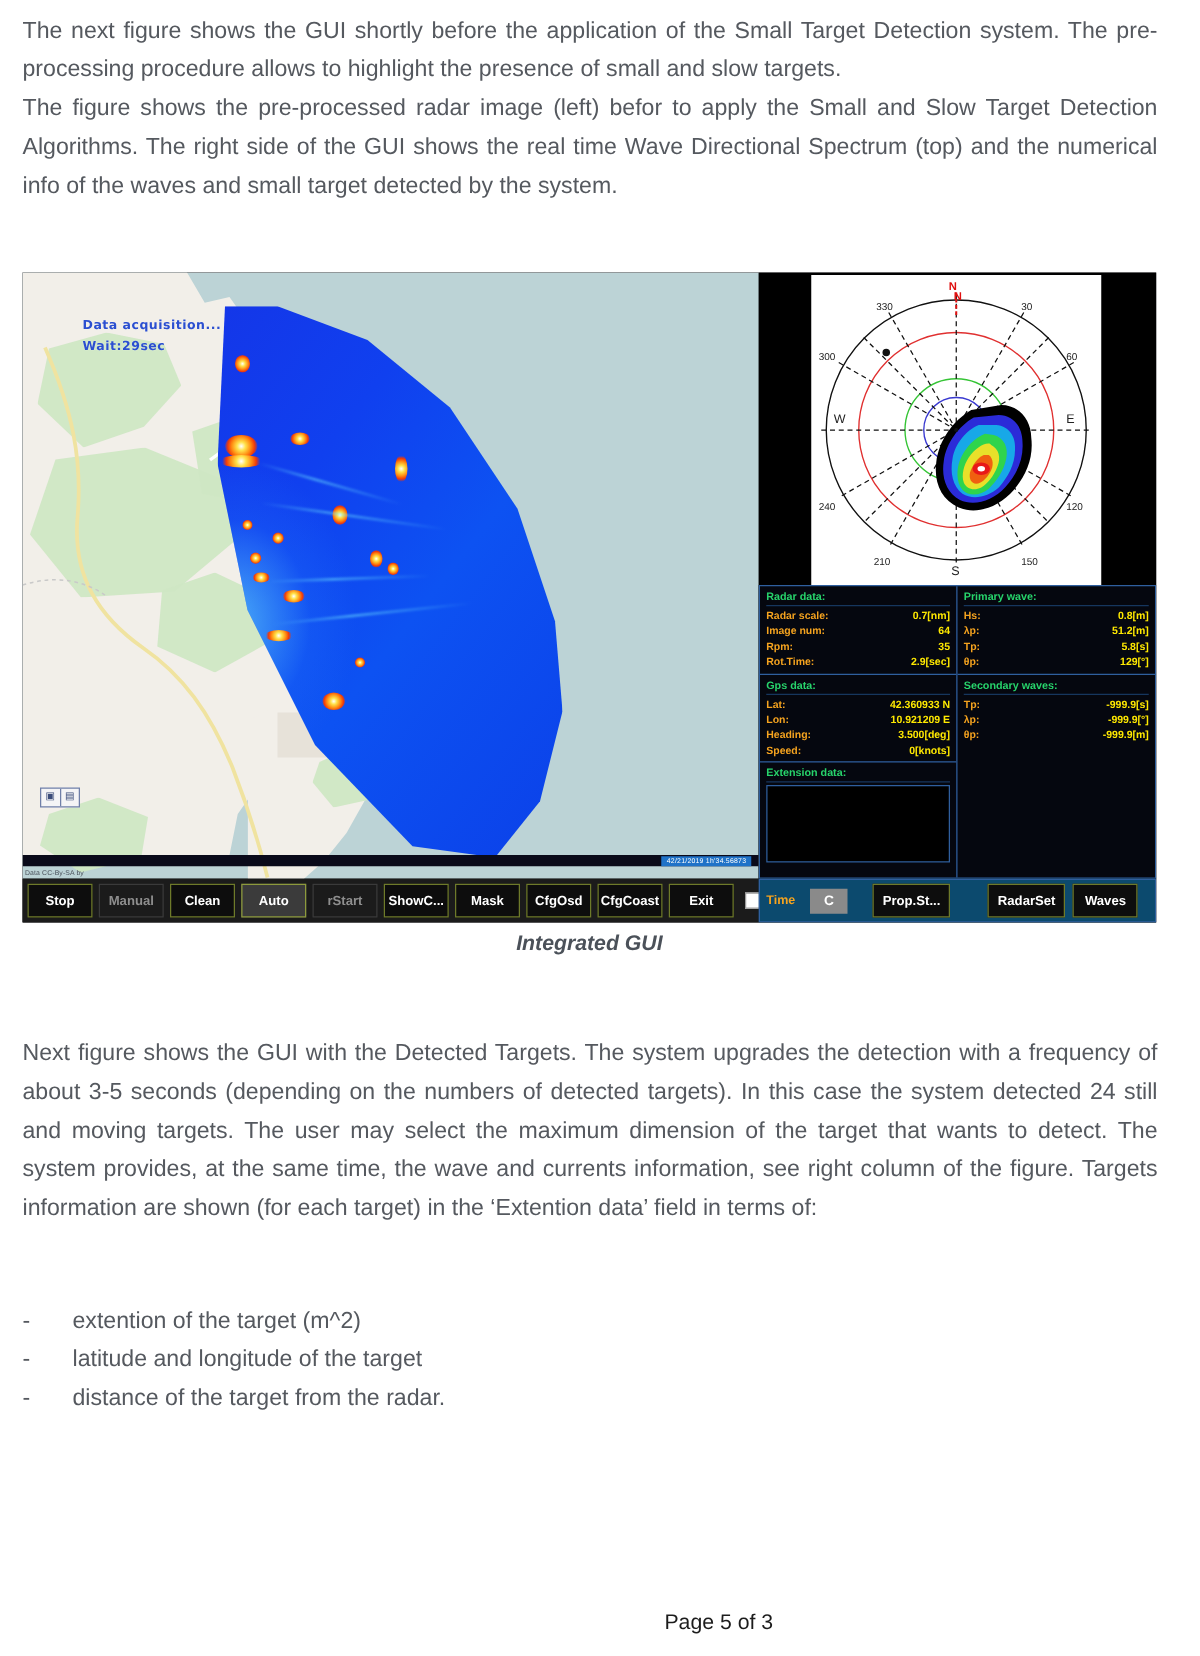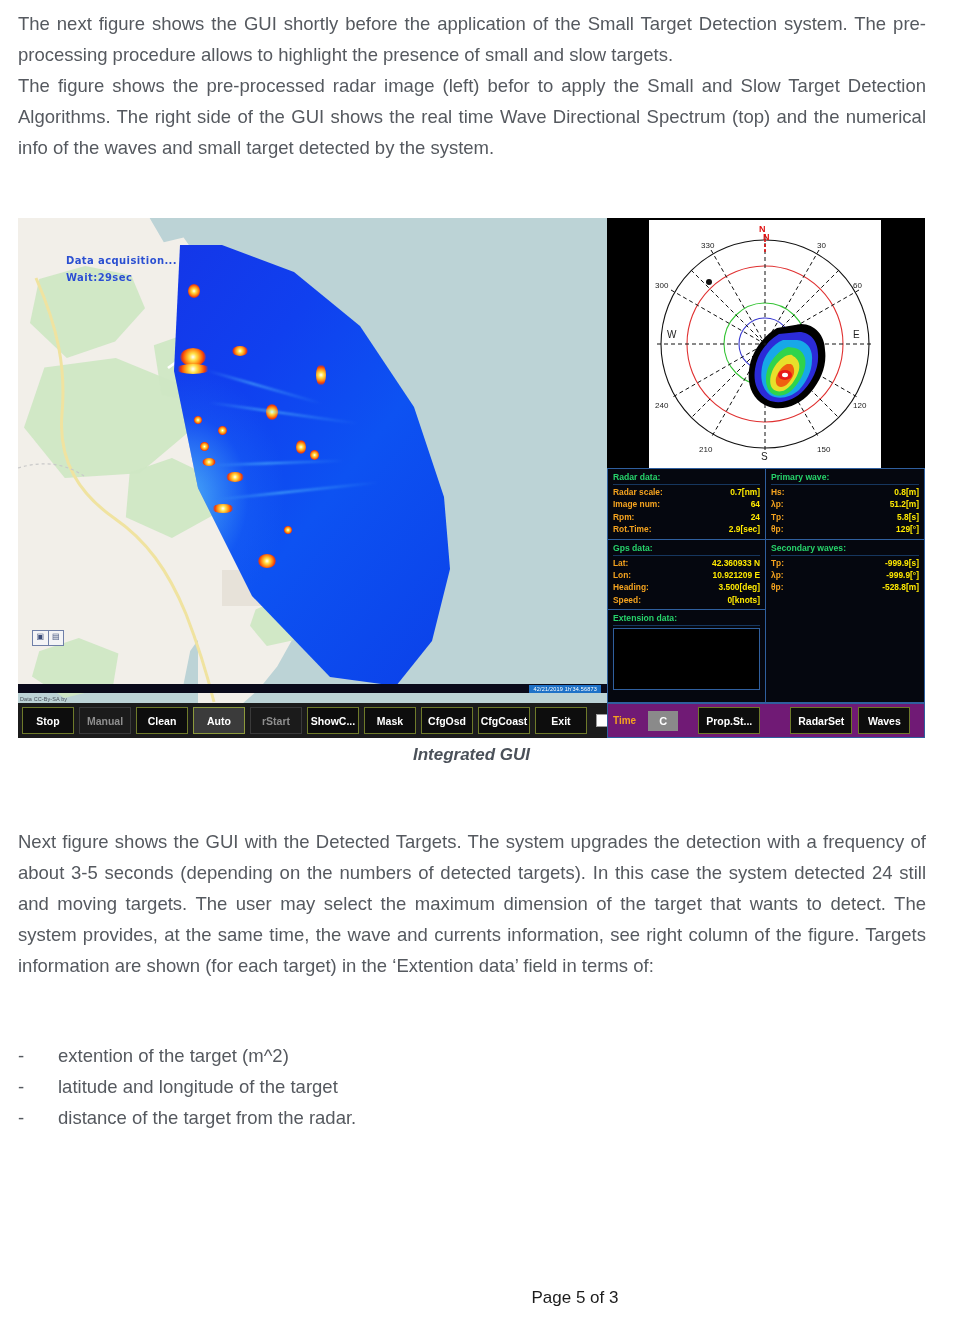--- a/index.html
+++ b/index.html
@@ -363,21 +363,21 @@
     font-weight: 700;
   }
   .tb-right {
     width: 318px;
     height: 35px;
     display: flex;
     align-items: center;
     gap: 6px;
     padding-left: 5px;
     box-sizing: border-box;
-    background: #701a75;
+    background: #0c4a6e;
     border: 1px solid #2f5f9e;
   }
   .time-label {
     color: #f5a31f;
     font-size: 10px;
     font-weight: 700;
   }
   .time-field {
     width: 30px;
     height: 20px;
@@ -546,21 +546,21 @@
           <div class="kv">
             <span class="k">Radar scale:</span>
             <span class="v">0.7[nm]</span>
           </div>
           <div class="kv">
             <span class="k">Image num:</span>
             <span class="v">64</span>
           </div>
           <div class="kv">
             <span class="k">Rpm:</span>
-            <span class="v">24</span>
+            <span class="v">35</span>
           </div>
           <div class="kv">
             <span class="k">Rot.Time:</span>
             <span class="v">2.9[sec]</span>
           </div>
         </div>
 
         <div class="block">
           <div class="block-title">Gps data:</div>
           <div class="kv">
@@ -613,21 +613,21 @@
           <div class="kv">
             <span class="k">Tp:</span>
             <span class="v">-999.9[s]</span>
           </div>
           <div class="kv">
             <span class="k">λp:</span>
             <span class="v">-999.9[°]</span>
           </div>
           <div class="kv">
             <span class="k">θp:</span>
-            <span class="v">-528.8[m]</span>
+            <span class="v">-999.9[m]</span>
           </div>
         </div>
 
       </div>
     </div>
 
     <div class="toolbar">
       <div class="tb-left">
         <div class="btn">Stop</div>
         <div class="btn disabled">Manual</div>

